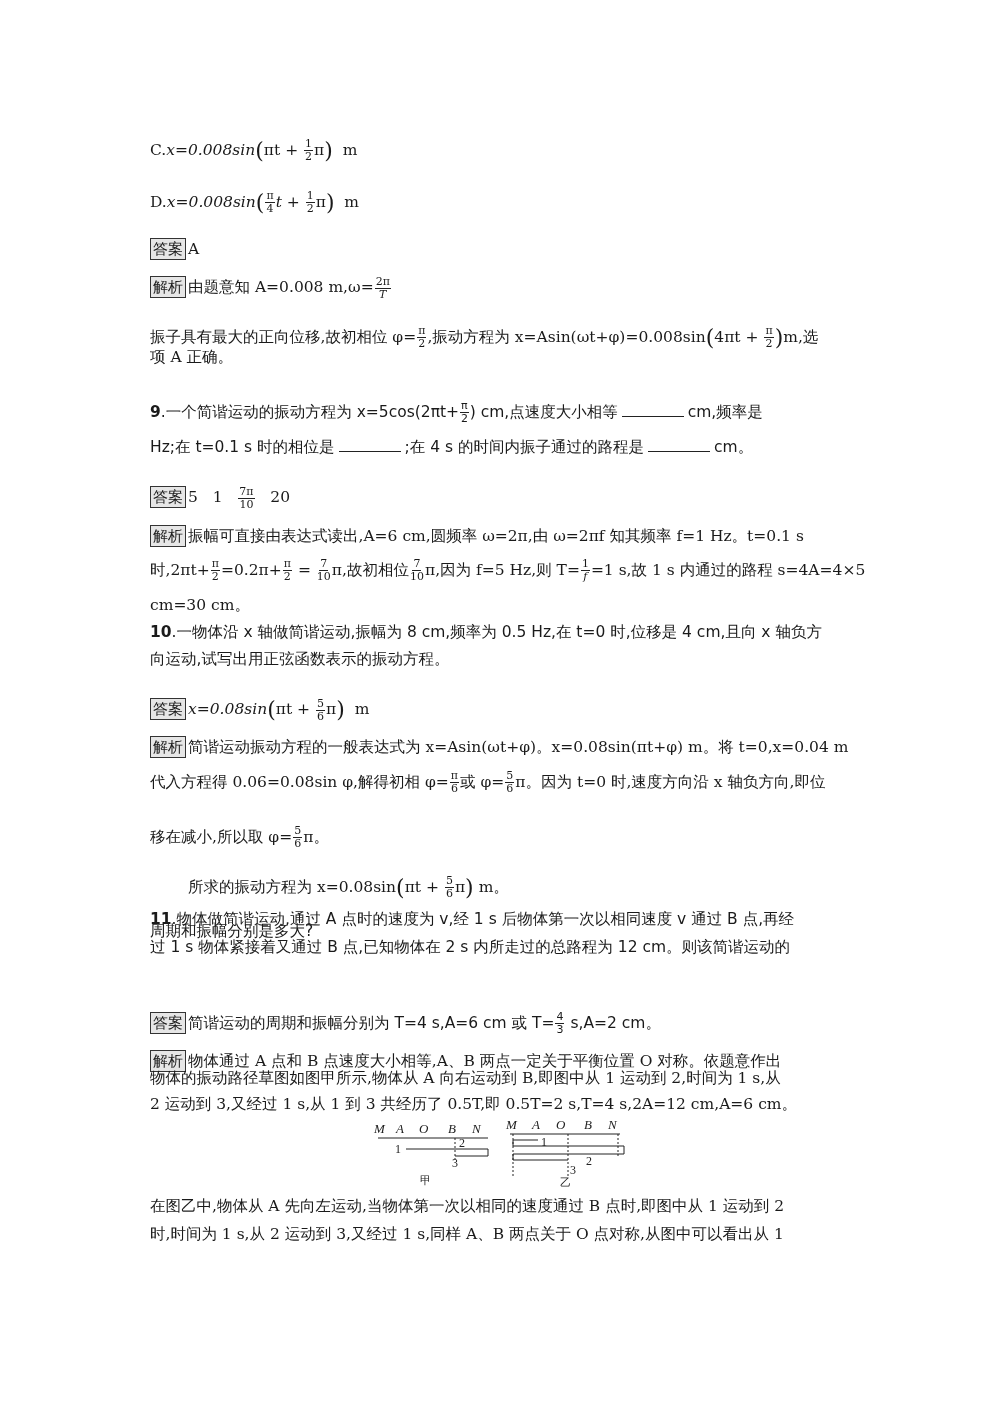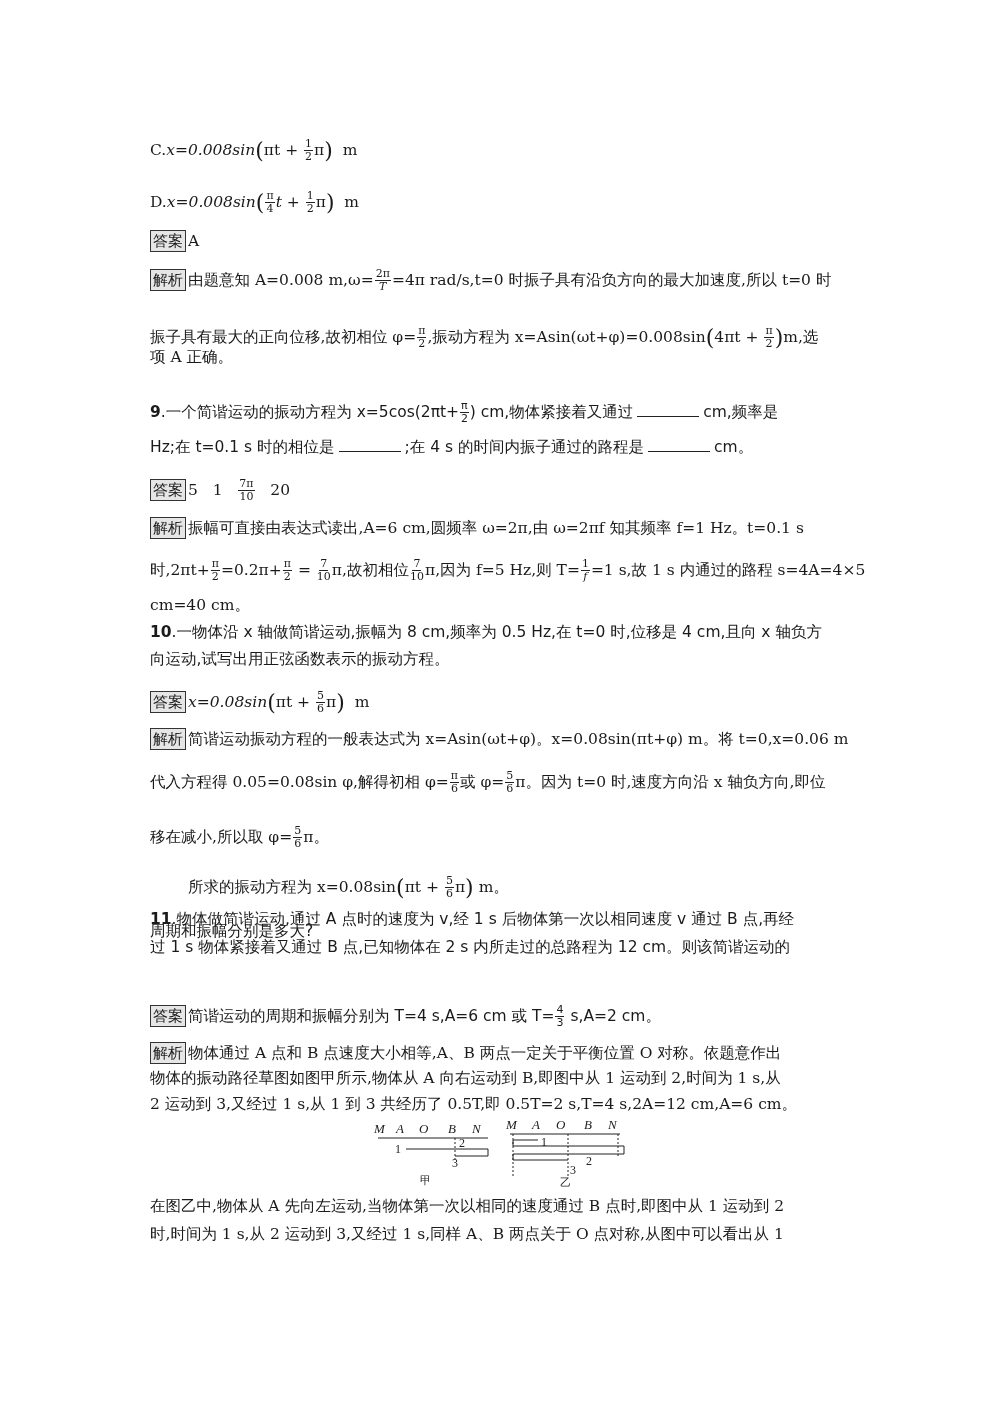--- a/index.html
+++ b/index.html
@@ -1,21 +1,21 @@
 <!DOCTYPE html>
 <html><head>
 <meta charset="utf-8">
 <style>
   html, body { margin: 0; padding: 0; background: #ffffff; }
   body { width: 1000px; height: 1414px; position: relative; overflow: hidden;
          font-family: "DejaVu Serif", "Liberation Serif", serif; color: #1a1a1a; }
   .ln { position: absolute; left: 150px; font-size: 15.5px; white-space: nowrap; line-height: 1; }
   .ln i { }
   .tag { display: inline-block; background: #e6e6e6; border: 1px solid #333; padding: 1px 2px;
-         font-family: "DejaVu Sans", sans-serif; font-size: 15px; line-height: 18px; margin-right: 2px; }
+         font-family: "DejaVu Sans", sans-serif; font-size: 15px; line-height: 18px; margin-right: 2px; margin-top: 8px; }
   .frac { display: inline-flex; flex-direction: column; align-items: center; vertical-align: middle;
           font-size: 11px; line-height: 12px; margin: 0 1px; }
   .frac .n { border-bottom: 1px solid #222; padding: 0 1px; }
   .big { font-size: 22px; vertical-align: middle; }
   .q { font-family: "DejaVu Sans", sans-serif; }
   .qn { font-weight: bold; }
   .blank { display: inline-block; width: 62px; border-bottom: 1px solid #222; margin: 0 4px; }
   svg text { font-family: "Liberation Serif", serif; }
 </style>
 </head>
@@ -39,38 +39,38 @@
 </div>
 
 <div class="ln" style="top:230px">
   <span class="tag">答案</span><span>A</span>
 </div>
 
 <div class="ln" style="top:268px">
   <span class="tag">解析</span><span>由题意知 A=0.008 m,ω=</span><span class="frac">
       <span class="n">2π</span>
       <i>T</i>
-    </span><span>=4π rad/s,t=0 时振子具有沿负方向的最大加速度,所以 t=0 时</span>
+    </span>
 </div>
 <div class="ln" style="top:325px">
   <span>振子具有最大的正向位移,故初相位 φ=</span><span class="frac">
       <span class="n">π</span>
       <span>2</span>
     </span><span>,振动方程为 x=Asin(ωt+φ)=0.008sin</span><span class="big">(</span><span>4πt + </span><span class="frac">
       <span class="n">π</span>
       <span>2</span>
     </span><span class="big">)</span><span>m,选</span>
 </div>
 <div class="ln" style="top:350px"><span>项 A 正确。</span></div>
 
 <div class="ln q" style="top:400px">
   <span class="qn">9</span><span>.一个简谐运动的振动方程为  x=5cos(2πt+</span><span class="frac">
       <span class="n">π</span>
       <span>2</span>
-    </span><span>) cm,物体紧接着又通过</span><span class="blank"></span><span>cm,频率是</span>
+    </span><span>) cm,点速度大小相等</span><span class="blank"></span><span>cm,频率是</span>
 </div>
 <div class="ln q" style="top:440px">
   <span>Hz;在 t=0.1 s 时的相位是</span><span class="blank"></span><span>;在 4 s 的时间内振子通过的路程是</span><span class="blank"></span><span>cm。</span>
 </div>
 <div class="ln" style="top:478px">
   <span class="tag">答案</span><span>5</span>&nbsp;&nbsp;&nbsp;<span>1</span>&nbsp;&nbsp;&nbsp;<span class="frac">
       <span class="n">7π</span>
       <span>10</span>
     </span>&nbsp;&nbsp;&nbsp;<span>20</span>
 </div>
@@ -88,35 +88,35 @@
       <span class="n">7</span>
       <span>10</span>
     </span><span>π,故初相位</span><span class="frac">
       <span class="n">7</span>
       <span>10</span>
     </span><span>π,因为 f=5 Hz,则 T=</span><span class="frac">
       <span class="n">1</span>
       <i>f</i>
     </span><span>=1 s,故 1 s 内通过的路程 s=4A=4×5</span>
 </div>
-<div class="ln" style="top:598px"><span>cm=40 cm。</span></div>
+<div class="ln" style="top:598px"><span>cm=30 cm。</span></div>
 
 <div class="ln q" style="top:625px"><span class="qn">10</span><span>.一物体沿 x 轴做简谐运动,振幅为 8 cm,频率为 0.5 Hz,在 t=0 时,位移是 4 cm,且向 x 轴负方</span></div>
 <div class="ln q" style="top:652px"><span>向运动,试写出用正弦函数表示的振动方程。</span></div>
 <div class="ln" style="top:690px">
   <span class="tag">答案</span><i>x=0.08sin</i><span class="big">(</span><span>πt + </span><span class="frac">
       <span class="n">5</span>
       <span>6</span>
     </span><span>π</span><span class="big">)</span>&nbsp;&nbsp;<span>m</span>
 </div>
 <div class="ln" style="top:728px">
-  <span class="tag">解析</span><span>简谐运动振动方程的一般表达式为 x=Asin(ωt+φ)。x=0.08sin(πt+φ) m。将 t=0,x=0.06 m</span>
+  <span class="tag">解析</span><span>简谐运动振动方程的一般表达式为 x=Asin(ωt+φ)。x=0.08sin(πt+φ) m。将 t=0,x=0.04 m</span>
 </div>
 <div class="ln" style="top:770px">
-  <span>代入方程得 0.05=0.08sin  φ,解得初相 φ=</span><span class="frac">
+  <span>代入方程得 0.06=0.08sin  φ,解得初相 φ=</span><span class="frac">
       <span class="n">π</span>
       <span>6</span>
     </span><span>或 φ=</span><span class="frac">
       <span class="n">5</span>
       <span>6</span>
     </span><span>π。因为 t=0 时,速度方向沿 x 轴负方向,即位</span>
 </div>
 <div class="ln" style="top:825px">
   <span>移在减小,所以取 φ=</span><span class="frac">
       <span class="n">5</span>

